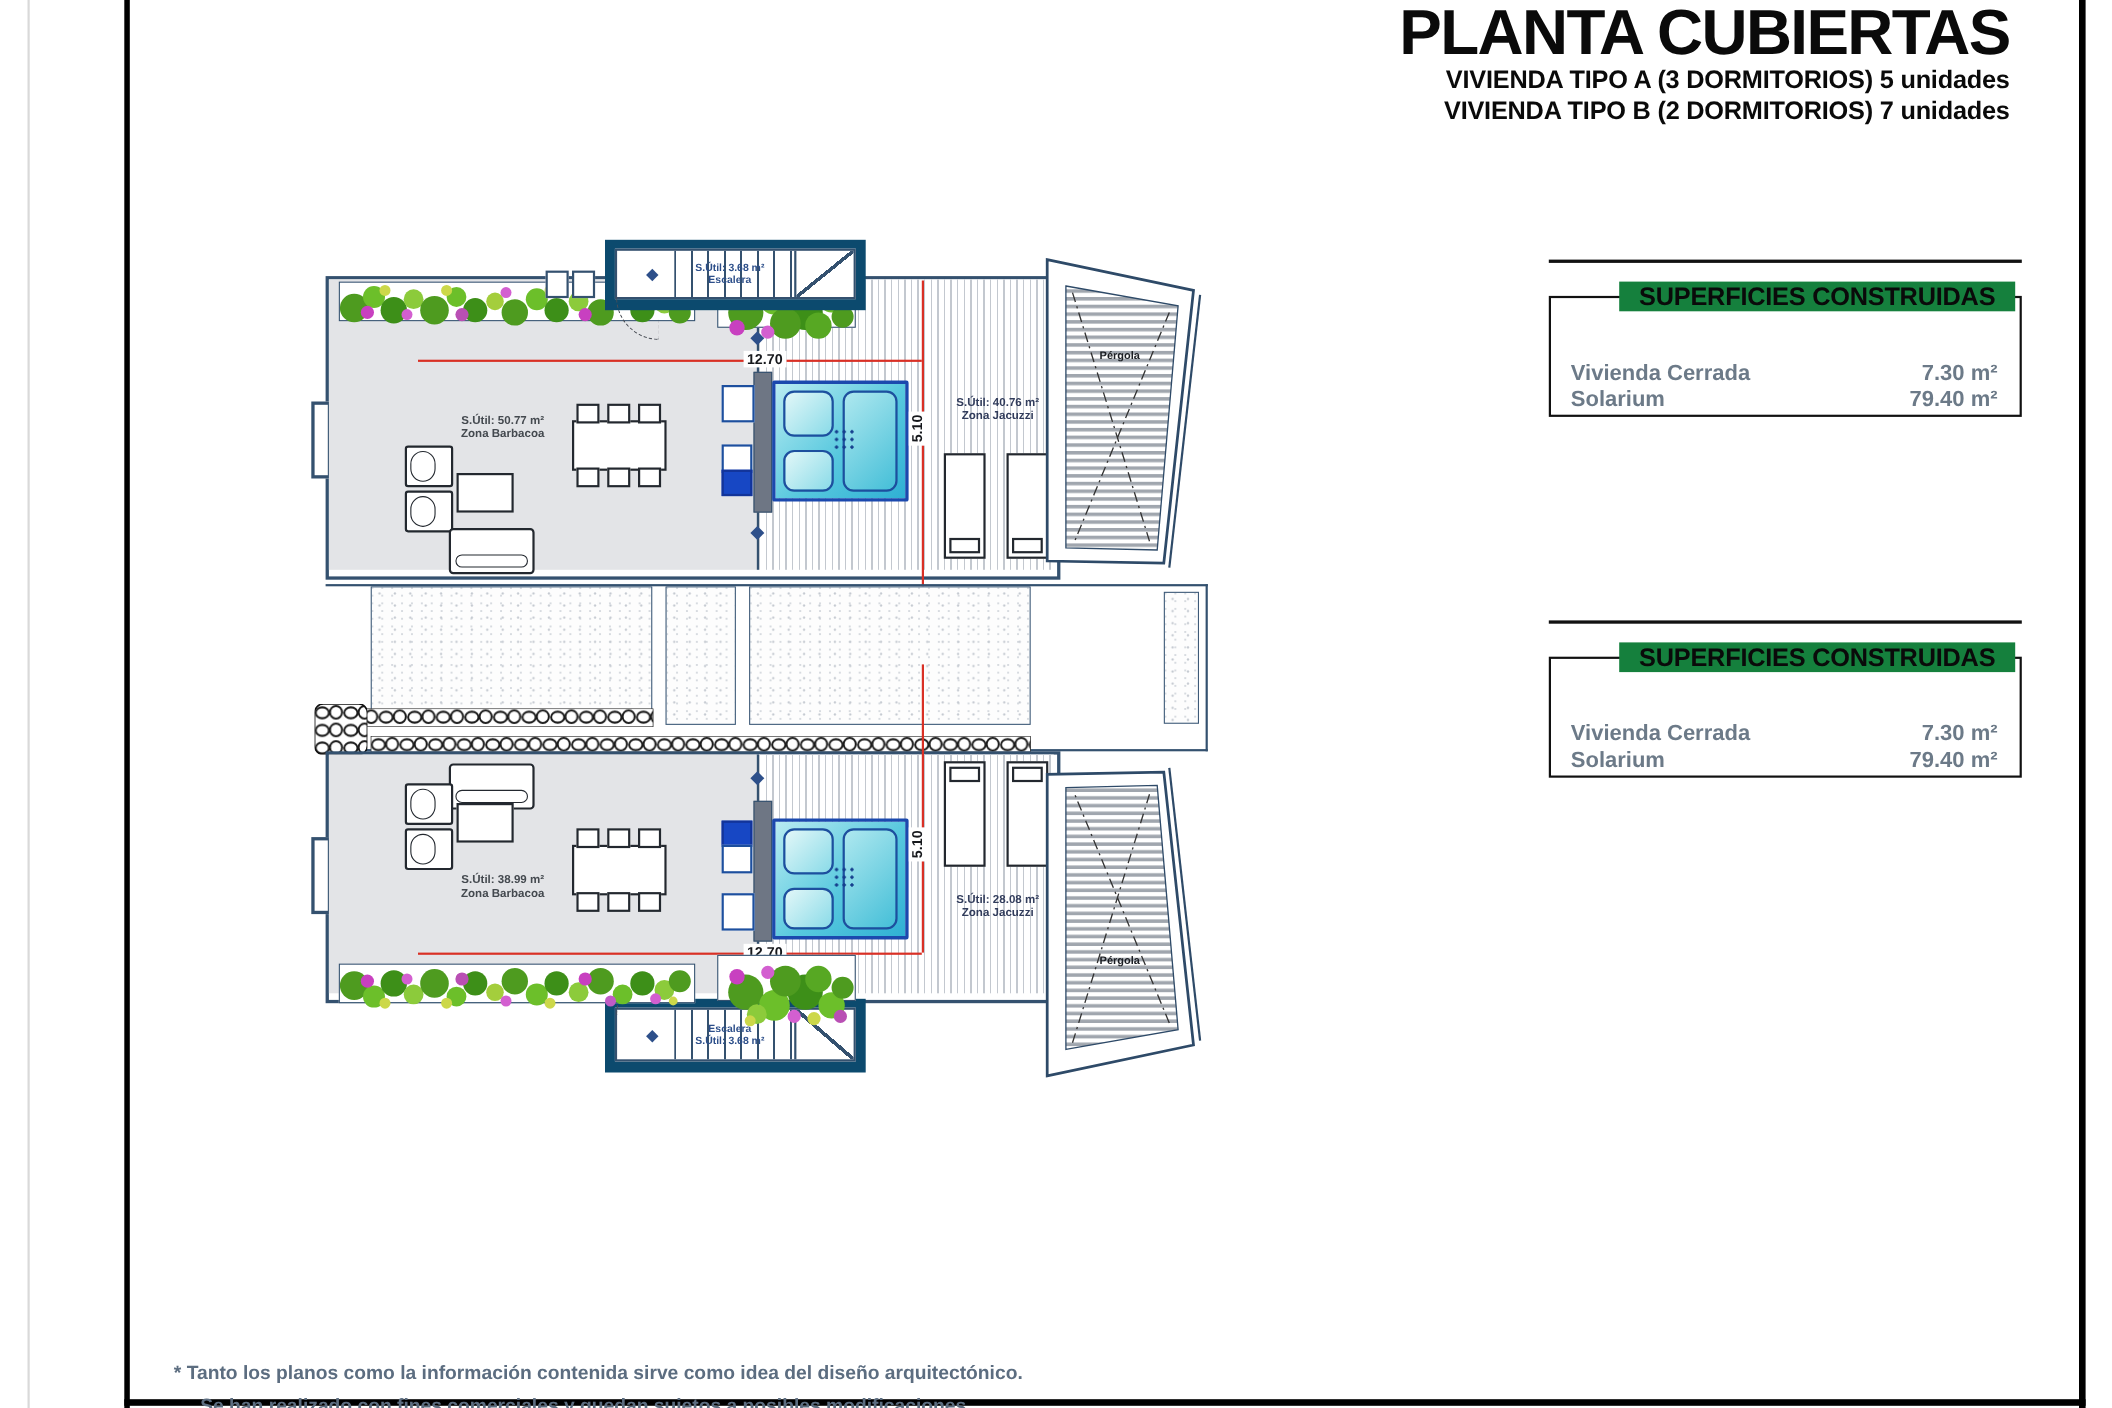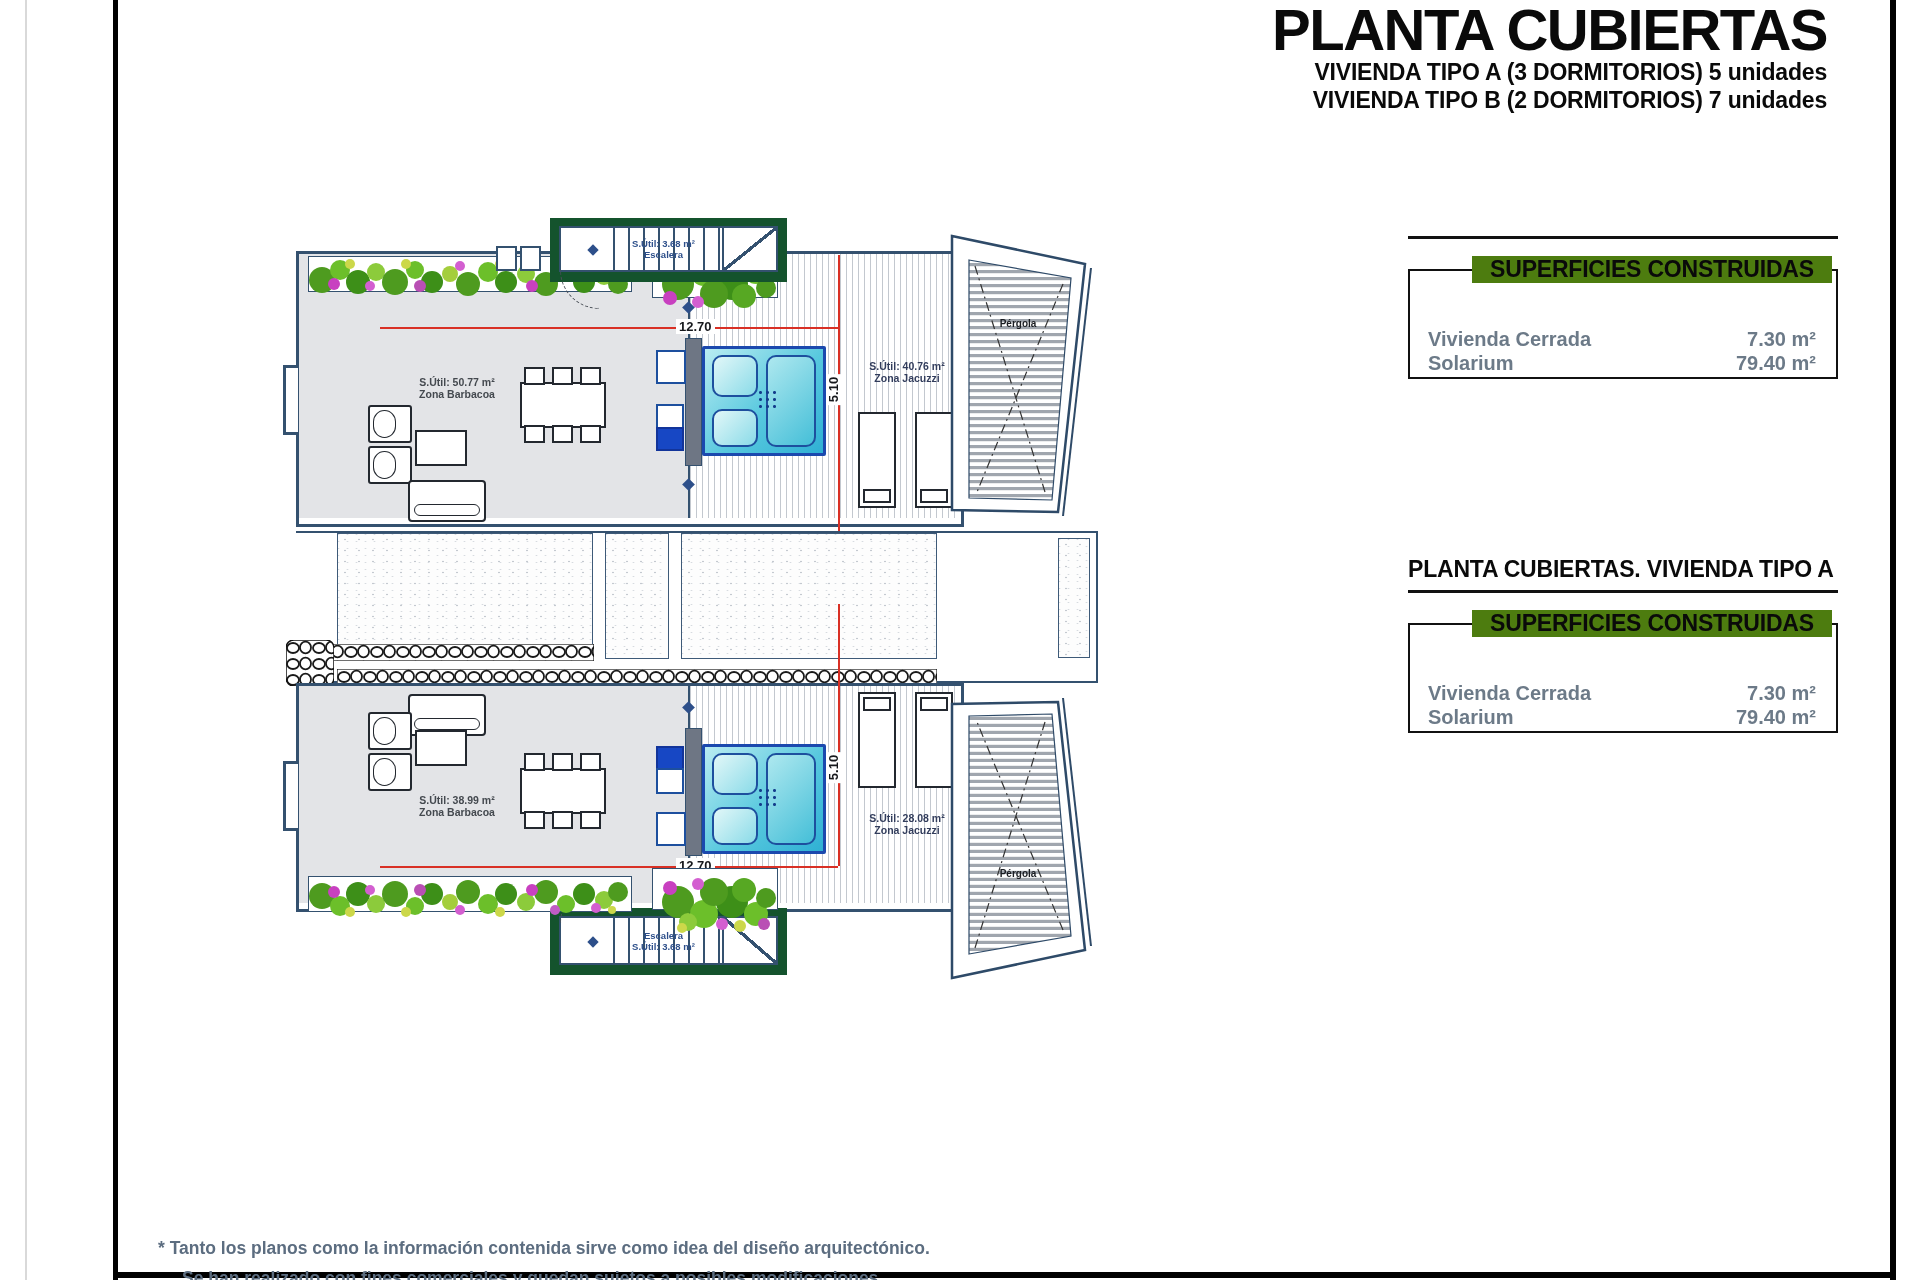--- a/index.html
+++ b/index.html
@@ -11,42 +11,42 @@
 
   
   .title{font-size:58px;font-weight:bold;letter-spacing:-1.5px;line-height:56px;text-align:right;}
   .subtitle{font-size:23px;font-weight:bold;letter-spacing:-0.2px;line-height:28px;text-align:right;}
 
   
   .infobox{width:430px;}
   .ib-heading{font-size:23px;font-weight:bold;line-height:26px;letter-spacing:-0.2px;}
   .ib-rule{height:3px;background:#111;margin-top:8px;}
   .ib-box{margin-top:30px;border:2.5px solid #111;height:106px;position:relative;}
-  .ib-sub{position:absolute;top:-15px;left:62px;right:4px;background:#4d7c0f;text-align:center;
+  .ib-sub{position:absolute;top:-15px;left:62px;right:4px;background:#15803d;text-align:center;
           font-size:23px;font-weight:bold;letter-spacing:-0.2px;}
   .ib-rows{margin-top:56px;}
   .ib-row{display:flex;justify-content:space-between;padding:0 20px 0 18px;
           color:#6c7a88;font-size:20px;line-height:24px;font-weight:bold;}
 
   
   .unit{border:3px solid #34516f;}
   .grayfloor{background:#e3e4e7;}
   .deck{background-color:#fff;
         background-image:repeating-linear-gradient(90deg,#c3c8cf 0 1.2px,transparent 1.2px 6px);}
   .vwall{background:#34516f;}
   .darkband{background:#6e7684;border:1px solid #34516f;}
   .stipple{background-color:#fdfdfd;border:1.5px solid #3e5a78;
     background-image:radial-gradient(#c4c9d0 1px,transparent 1.4px),
                      radial-gradient(#d7dbe0 .8px,transparent 1.1px);
     background-size:14px 11px,9px 7px;background-position:0 0,5px 4px;}
   .bandline{background:#34516f;}
   .notch{border:3px solid #34516f;background:#fff;}
 
   
-  .stair{background:#14532d;}
+  .stair{background:#0c4a6e;}
   .stair-well{position:absolute;left:9px;right:9px;top:8px;bottom:10px;background:#fff;border:2px solid #34516f;}
   .stair-well::before{content:"";position:absolute;left:52px;right:54px;top:0;bottom:0;
     background:repeating-linear-gradient(90deg,#34516f 0 2px,transparent 2px 15px);}
   .stair-diag{position:absolute;right:0;top:0;bottom:0;width:52px;background:#fff;border-left:2px solid #34516f;}
   .stair-diag.down{background:linear-gradient(to bottom right,transparent 47.5%,#34516f 47.5% 52.5%,transparent 52.5%);}
   .stair-diag.up{background:linear-gradient(to top right,transparent 47.5%,#34516f 47.5% 52.5%,transparent 52.5%);}
   .stair-text{position:absolute;left:40px;right:50px;top:50%;transform:translateY(-50%);z-index:2;
     text-align:center;font-size:9.5px;line-height:11px;font-weight:bold;color:#2d4f8a;}
   .diamond{background:#2d4f8a;transform:rotate(45deg);}
 
@@ -189,21 +189,20 @@
       </div>
       <div class="ib-row">
         <span>Solarium</span>
         <span>79.40 m²</span>
       </div>
     </div>
   </div>
 </div>
 
 <div class="abs infobox" style="left:1408px;top:556px;">
-  <div class="ib-heading">PLANTA CUBIERTAS. VIVIENDA TIPO A</div>
   <div class="ib-rule"></div>
   <div class="ib-box">
     <div class="ib-sub">SUPERFICIES CONSTRUIDAS</div>
     <div class="ib-rows">
       <div class="ib-row">
         <span>Vivienda Cerrada</span>
         <span>7.30 m²</span>
       </div>
       <div class="ib-row">
         <span>Solarium</span>

